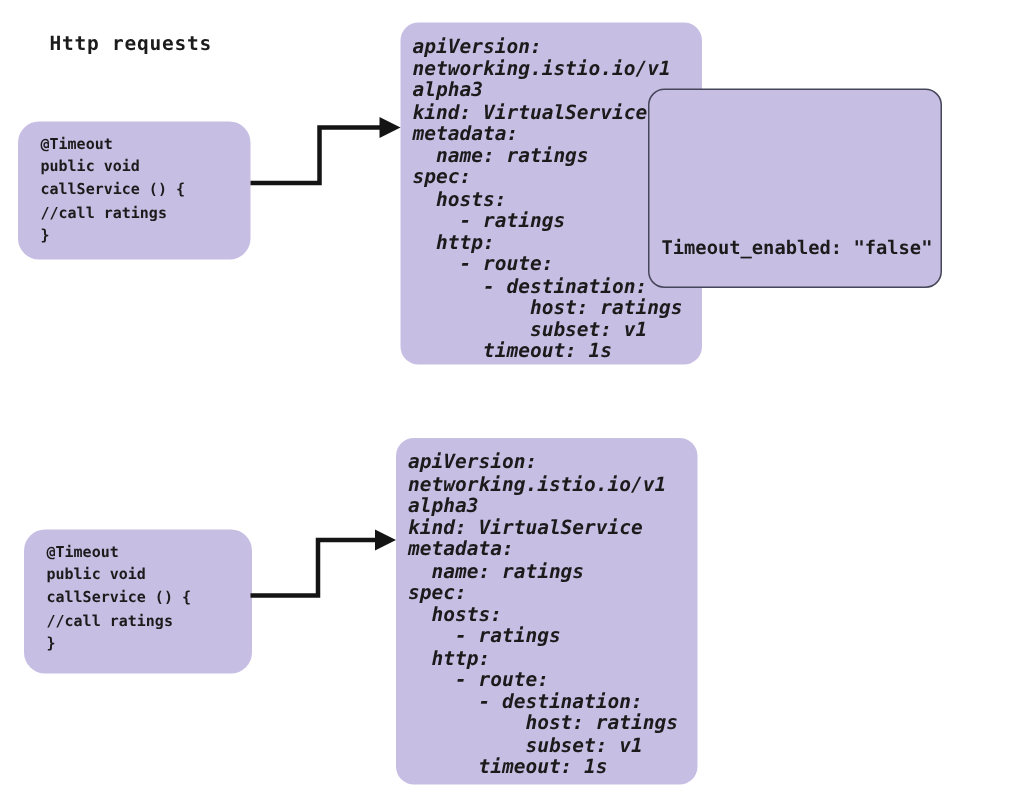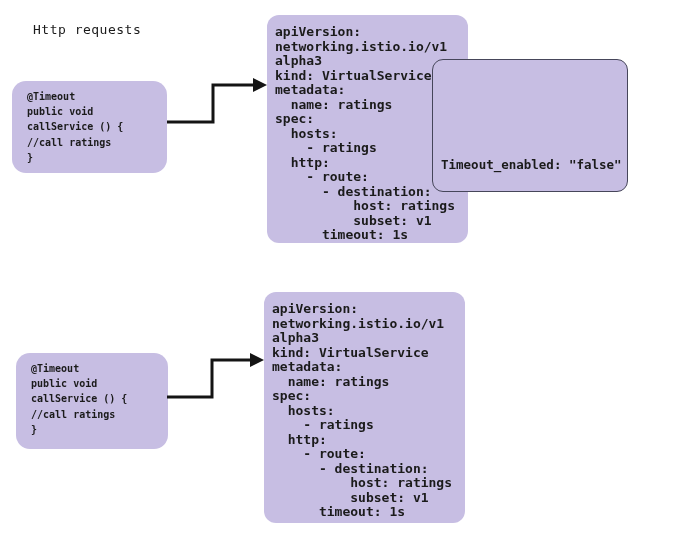--- a/index.html
+++ b/index.html
@@ -12,21 +12,21 @@
     width: 690px;
     height: 541px;
     background: #ffffff;
     overflow: hidden;
     font-family: "DejaVu Sans Mono", "Liberation Mono", monospace;
     color: #1b1b1b;
   }
   .section-label {
     position: absolute;
     font-size: 13px;
-    font-weight: normal;
+    font-weight: bold;
     letter-spacing: 0.5px;
     white-space: pre;
   }
   .lavender-box {
     position: absolute;
     background: #c7bee3;
     border-radius: 14px;
     box-sizing: border-box;
   }
   .code-box {
@@ -34,20 +34,21 @@
   }
   .code-box .line {
     font-size: 10px;
     font-weight: bold;
     line-height: 15.2px;
     white-space: pre;
   }
   .yaml-box {
     border-radius: 12px;
     padding: 10px 4px 0 8px;
+    font-style: italic;
   }
   .yaml-box .line {
     font-size: 13px;
     font-weight: bold;
     line-height: 14.5px;
     white-space: pre;
   }
   .overlay-box {
     position: absolute;
     background: #c7bee3;

